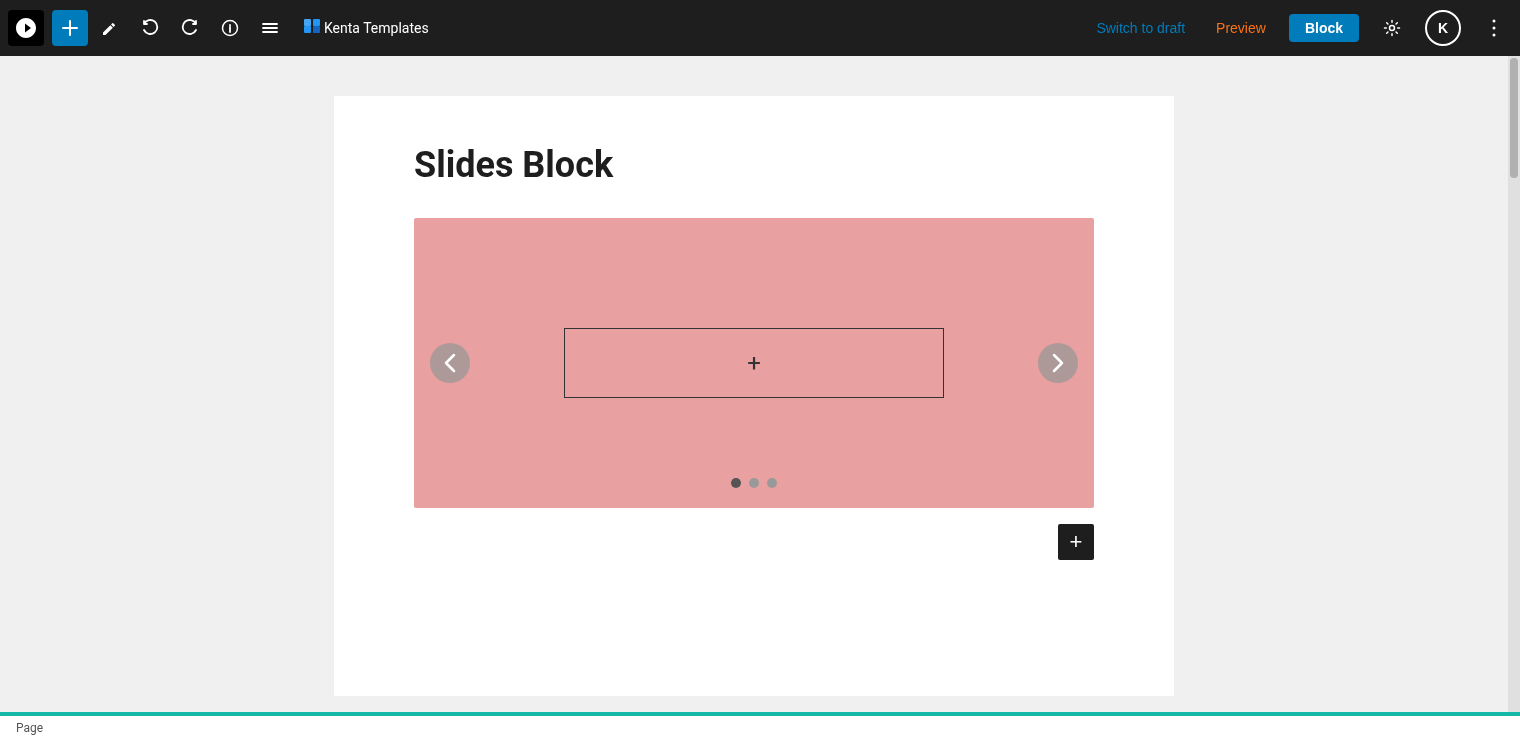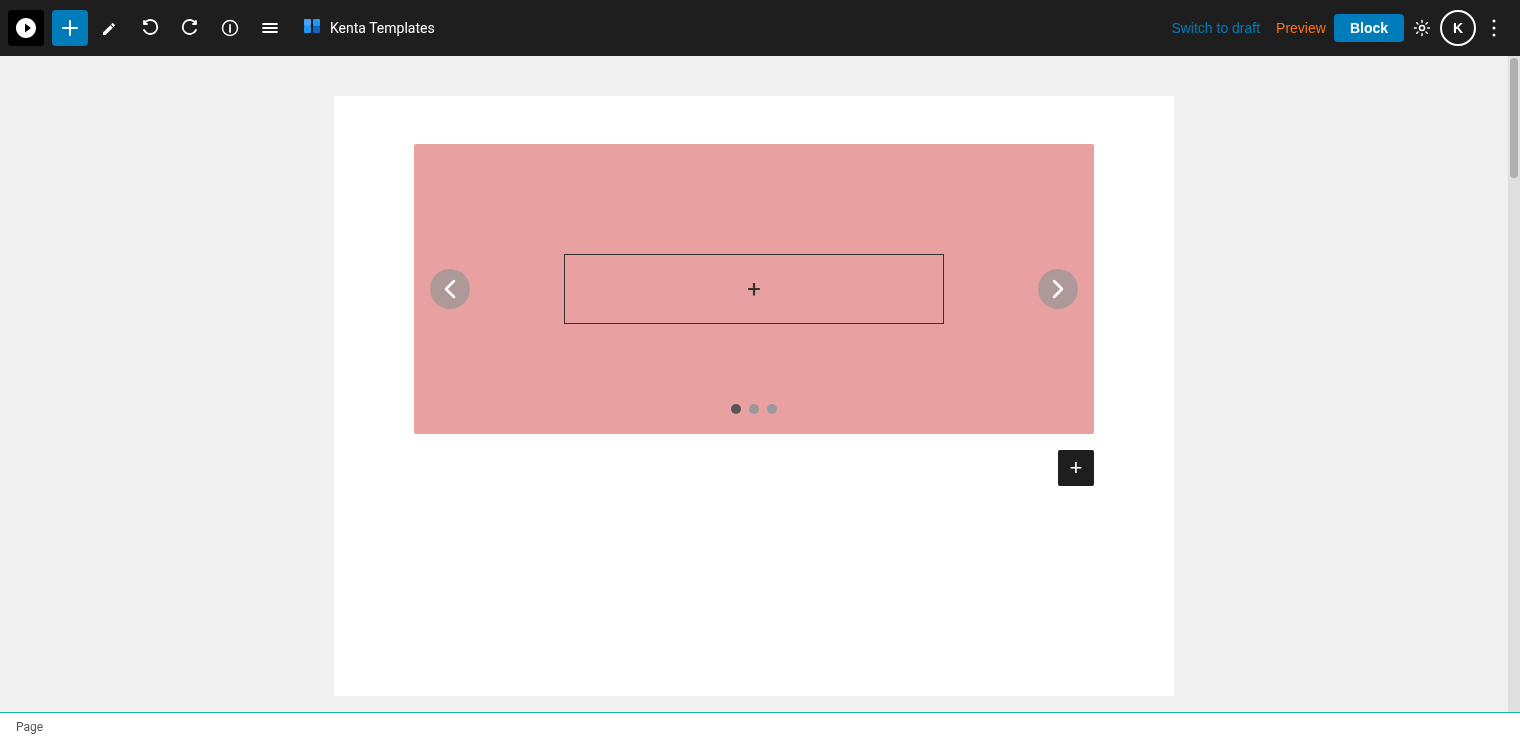--- a/index.html
+++ b/index.html
@@ -9,21 +9,21 @@
     .toolbar {
       display: flex;
       align-items: center;
       background: #1e1e1e;
       height: 56px;
       padding: 0 8px;
       gap: 4px;
       flex-shrink: 0;
     }
     .toolbar-left { display: flex; align-items: center; gap: 4px; }
-    .toolbar-right { display: flex; align-items: center; gap: 0; margin-left: auto; }
+    .toolbar-right { display: flex; align-items: center; gap: 15px; margin-left: auto; }
 
     .wp-logo {
       width: 36px; height: 36px;
       background: #000;
       border-radius: 4px;
       display: flex; align-items: center; justify-content: center;
       margin-right: 4px;
     }
     .wp-logo svg { width: 24px; height: 24px; fill: white; }
 
@@ -36,21 +36,21 @@
       cursor: pointer;
       color: #fff;
       font-size: 18px;
     }
     .toolbar-btn.add-btn {
       background: #007cba;
       border-radius: 4px;
     }
 
     .plugin-label {
-      display: flex; align-items: center; gap: 6px;
+      display: flex; align-items: center; gap: 0;
       color: #fff;
       font-size: 14px;
       margin-left: 8px;
     }
     .plugin-icon {
       width: 24px; height: 24px;
     }
 
     .switch-to-draft {
       background: none;
@@ -211,21 +211,21 @@
       height: 120px;
       background: #b0b0b0;
       border-radius: 4px;
       margin: 2px auto;
     }
 
     
     .bottom-bar {
       height: 28px;
       background: #fff;
-      border-top: 1px solid #14b8a6;
+      border-top: 4px solid #14b8a6;
       display: flex; align-items: center;
       padding: 0 16px;
       font-size: 12px;
       color: #555;
       flex-shrink: 0;
     }
   </style>
 </head>
 <body>
 
@@ -310,20 +310,21 @@
         <circle cx="2" cy="9" r="1.5" fill="white"></circle>
         <circle cx="2" cy="16" r="1.5" fill="white"></circle>
       </svg>
     </button>
   </div>
 </div>
 
 <div class="editor-area">
   <div class="editor-canvas">
     <div class="page-content">
+      <h1 class="page-title">Slides Block</h1>
 
       <div class="slider-block">
 
         <button class="slider-prev">
           <svg width="12" height="20" viewBox="0 0 12 20" fill="none">
             <path d="M10 2L2 10L10 18" stroke="white" stroke-width="2.5" stroke-linecap="round" stroke-linejoin="round"></path>
           </svg>
         </button>
 
         <div class="slider-content">

